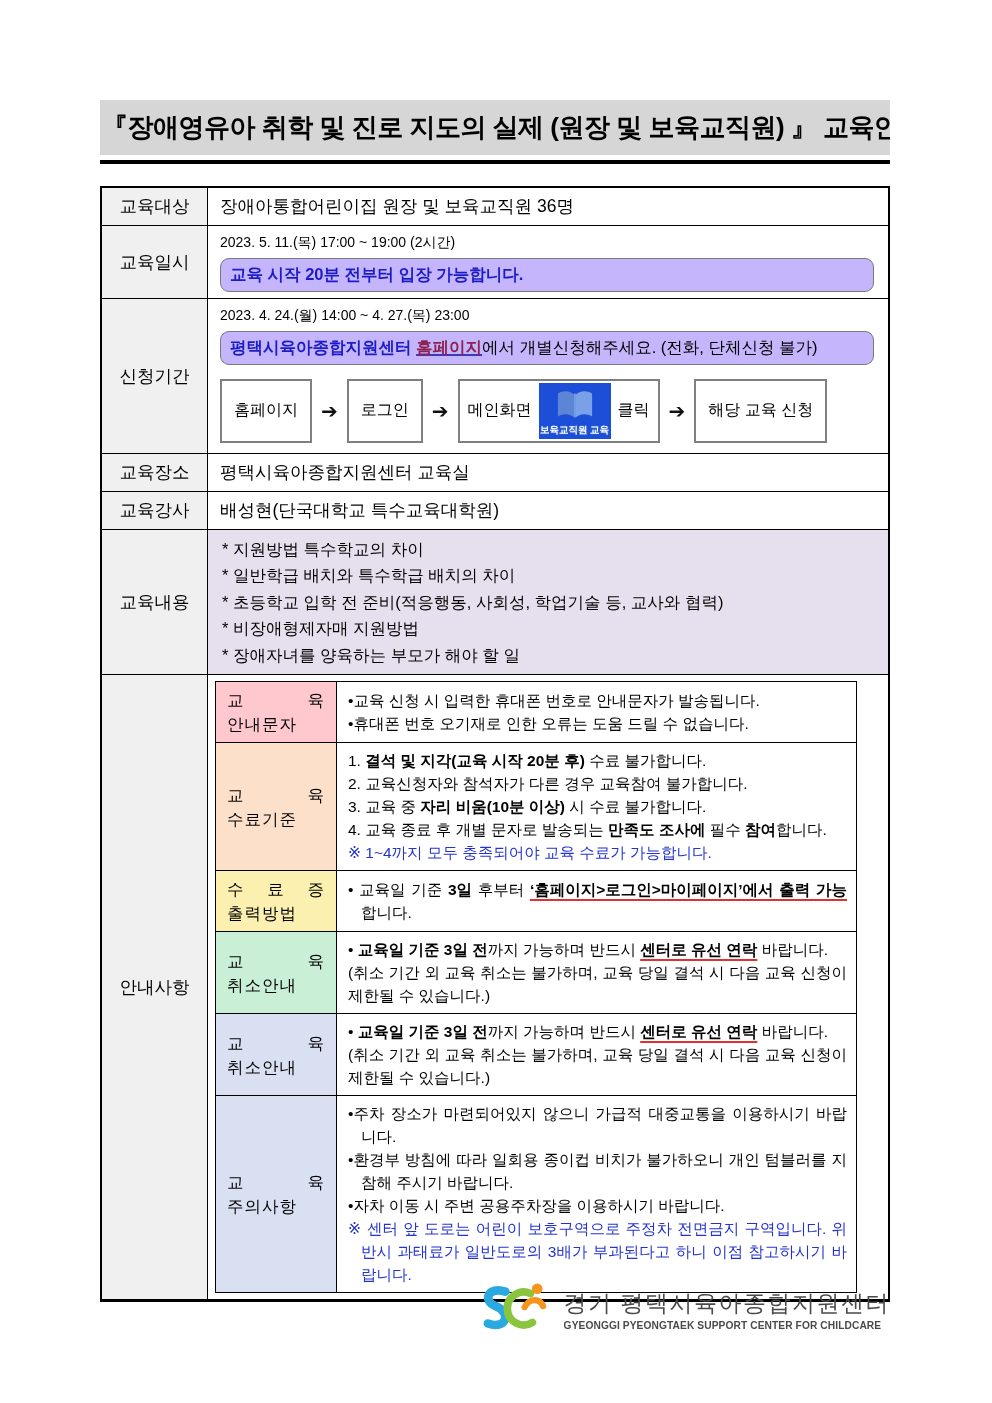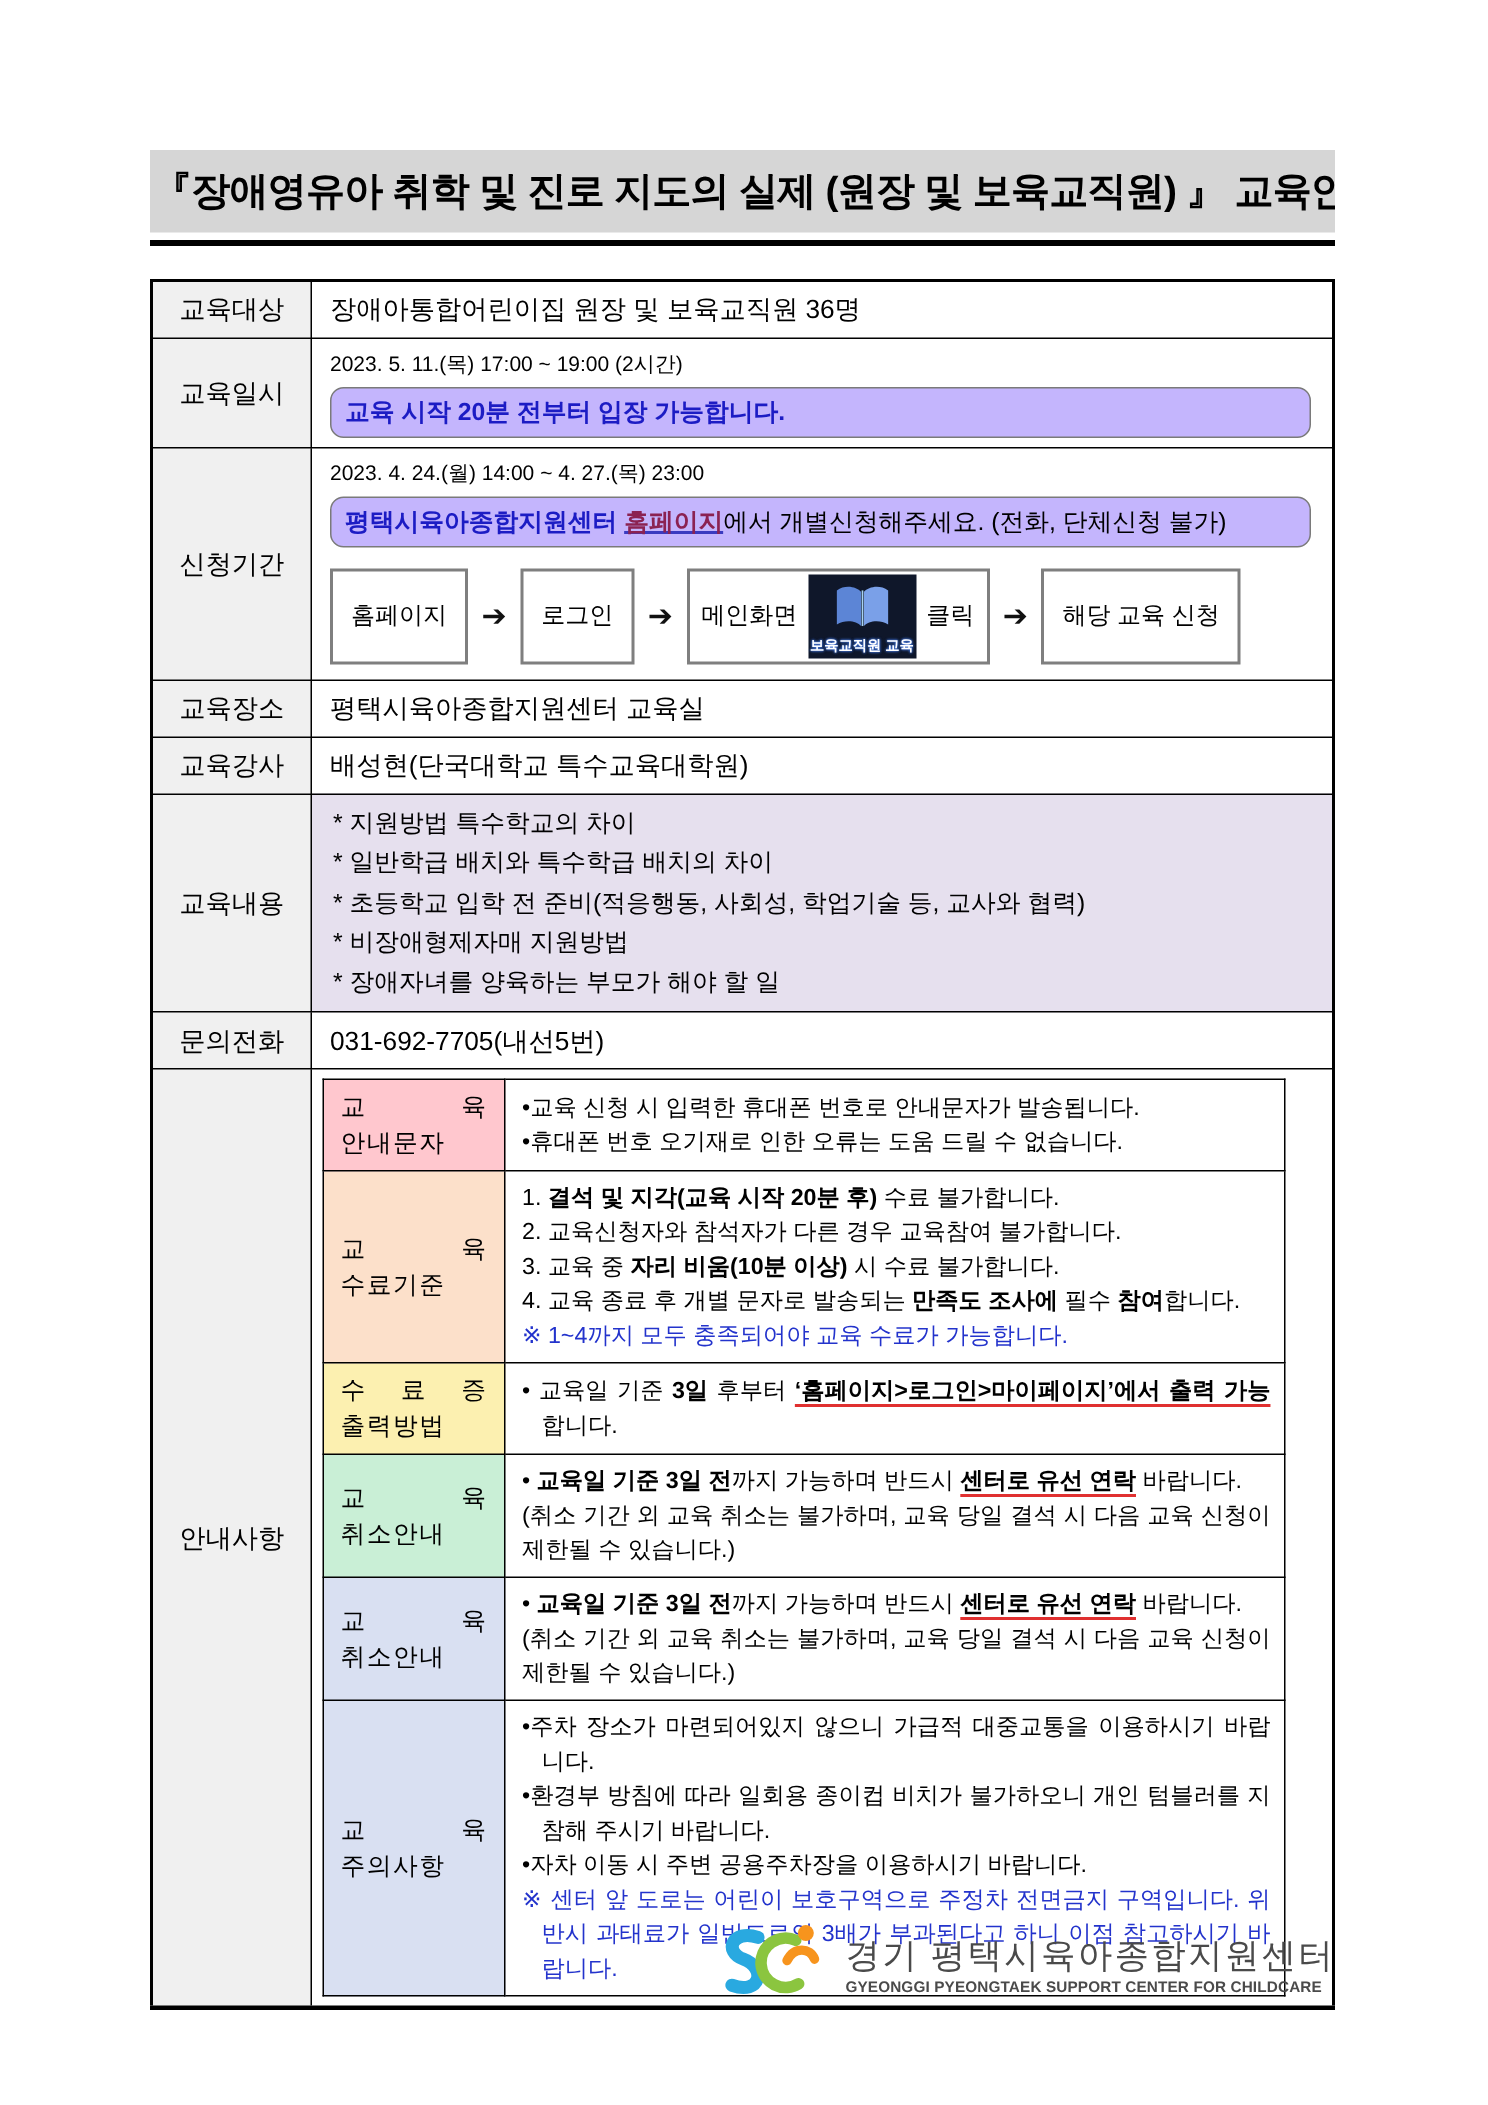--- a/index.html
+++ b/index.html
@@ -29,21 +29,21 @@
   .seg-blue{color:#1c1cc4;font-weight:bold;}
   .seg-maroon{color:#8b2252;font-weight:bold;text-decoration:underline;
     text-decoration-color:#3a3ac0;text-decoration-thickness:2px;}
 
   
   .flow{display:flex;align-items:center;gap:9px;margin:14px 0 4px;}
   .fbox{border:2px solid #7f7f7f;background:#fff;height:60px;display:flex;align-items:center;
     justify-content:center;font-size:16px;padding:0 12px;white-space:nowrap;}
   .fbox3{padding:0 8px;gap:7px;}
   .farrow{font-size:20px;font-weight:bold;color:#111;}
-  .ficon{position:relative;width:72px;height:56px;background:#0f172a;display:flex;
+  .ficon{position:relative;width:72px;height:56px;background:#1d4ed8;display:flex;
     align-items:flex-start;justify-content:center;flex:none;}
   .ficon svg{margin-top:3px;}
   .ficon-label{position:absolute;bottom:2px;left:0;right:0;text-align:center;color:#fff;
     font-weight:bold;font-size:9.5px;white-space:nowrap;
     text-shadow:0 0 2px #3f6fd0,0 0 2px #3f6fd0,0 0 1px #3f6fd0;}
 
   
   td.lavender{background:#e6e0ee;padding:6px 14px;}
   .content-item{font-size:16.5px;line-height:26.5px;}
 
@@ -143,24 +143,20 @@
         <th class="rlabel">교육내용</th>
         <td class="rval lavender">
           <div class="content-item">* 지원방법 특수학교의 차이</div>
           <div class="content-item">* 일반학급 배치와 특수학급 배치의 차이</div>
           <div class="content-item">* 초등학교 입학 전 준비(적응행동, 사회성, 학업기술 등, 교사와 협력)</div>
           <div class="content-item">* 비장애형제자매 지원방법</div>
           <div class="content-item">* 장애자녀를 양육하는 부모가 해야 할 일</div>
         </td>
       </tr>
 
-      <tr class="simple">
-        <th class="rlabel">문의전화</th>
-        <td class="rval">031-692-7705(내선5번)</td>
-      </tr>
 
       <tr>
         <th class="rlabel">안내사항</th>
         <td class="info-cell">
           <table class="inner">
             <tbody>
 
               <tr>
                 <th class="bg-pink">
                   <div class="lbl-line">교 육</div>

